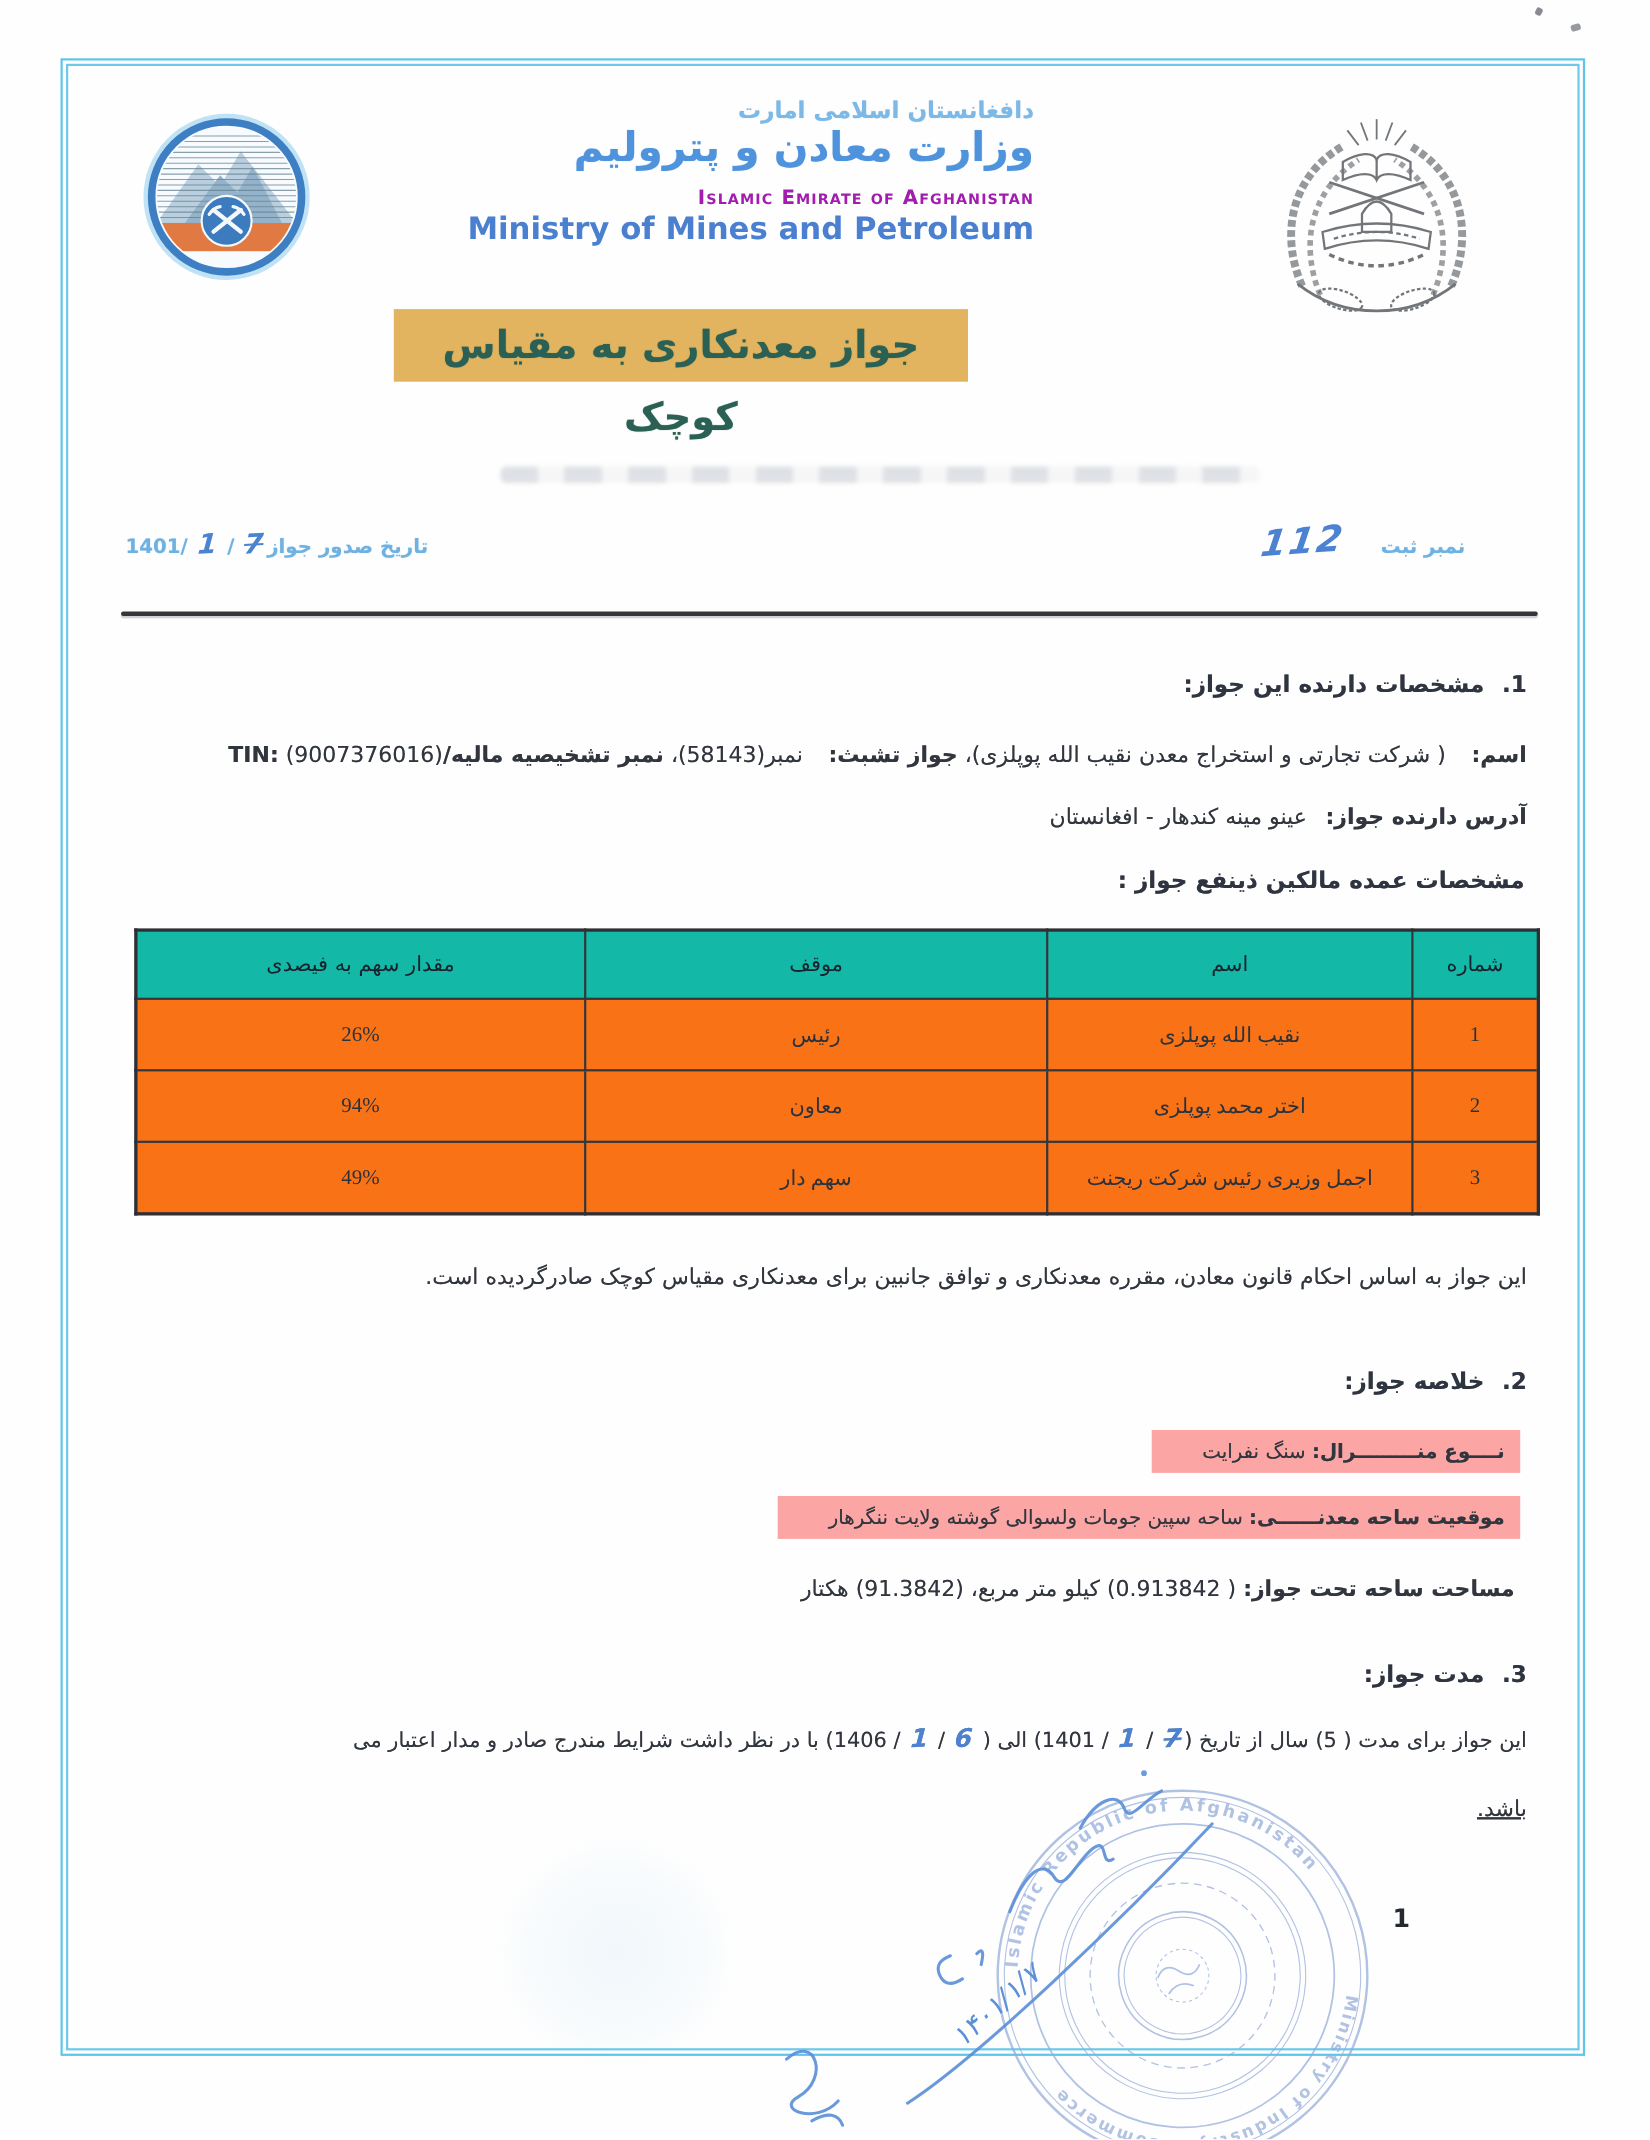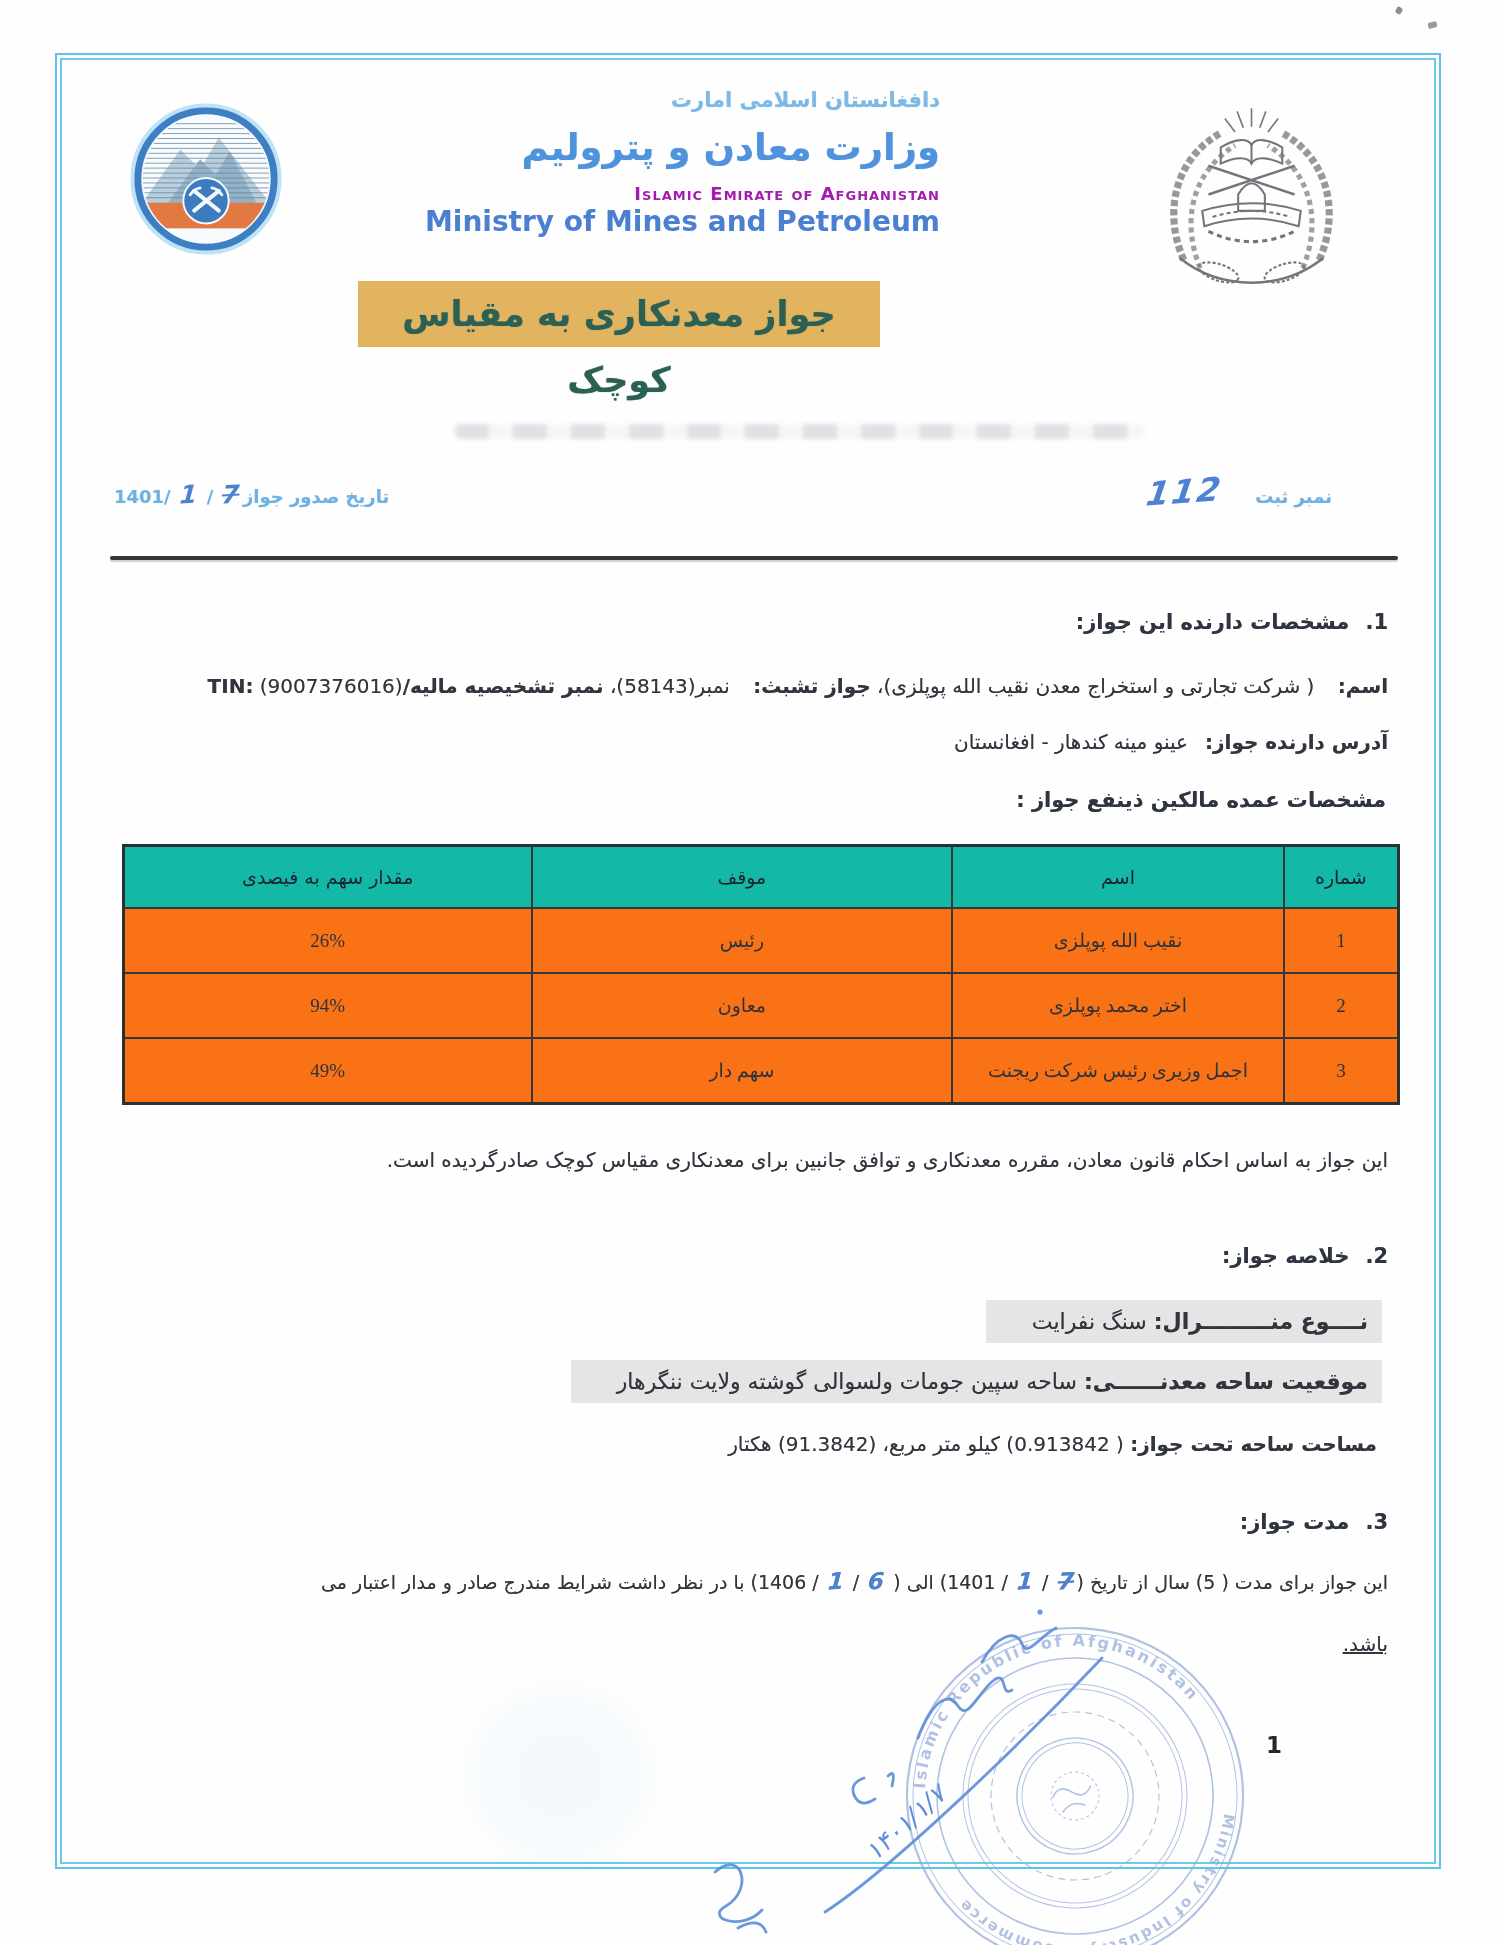--- a/index.html
+++ b/index.html
@@ -10,21 +10,21 @@
   .frame-inner{position:absolute;inset:3px;border:2px solid #6cc9ec;}
   .speck{position:absolute;background:#6a6f75;border-radius:2px;}
   .speck.s1{left:1396px;top:7px;width:6px;height:7px;transform:rotate(28deg);opacity:.8;}
   .speck.s2{left:1428px;top:22px;width:9px;height:6px;transform:rotate(-15deg);opacity:.7;}
 
   .logo{position:absolute;left:127px;top:100px;}
   .emblem{position:absolute;left:1148px;top:96px;opacity:.88;}
 
   .hdr{position:absolute;left:290px;top:88px;width:650px;text-align:right;}
   .pashto{font-size:21px;font-weight:bold;color:#7cb9e6;text-shadow:0 0 1px rgba(124,185,230,.6);}
-  .dari{font-size:37px;font-weight:bold;color:#4f93dc;margin-top:14px;text-shadow:0 0 1px rgba(79,147,220,.5);}
+  .dari{font-size:37px;font-weight:bold;color:#4f93dc;text-shadow:0 0 1px rgba(79,147,220,.5);}
   .en-country{font-size:18px;font-weight:bold;color:#a21caf;font-variant:small-caps;letter-spacing:1px;margin-top:14px;}
   .en-min{font-size:28px;font-weight:bold;color:#4b80d1;margin-top:1px;}
 
   .title-bar{position:absolute;left:358px;top:281px;width:522px;height:66px;line-height:66px;
              background:#e2b45f;text-align:center;font-size:35px;font-weight:bold;color:#2b6054;
              direction:rtl;text-shadow:0 0 1px rgba(43,96,84,.6);}
   .ghost-line{position:absolute;left:455px;top:424px;width:690px;height:15px;border-radius:5px;filter:blur(2px);
       background:repeating-linear-gradient(90deg,rgba(140,150,165,.28) 0 34px,rgba(140,150,165,.07) 34px 58px);}
 
   .reg-left{position:absolute;left:114px;top:480px;direction:rtl;white-space:nowrap;}
@@ -50,22 +50,22 @@
 
   table.owners{position:absolute;left:122px;top:844px;width:1278px;border-collapse:collapse;direction:rtl;
                font-size:19px;color:#2c323b;}
   table.owners th,table.owners td{border:2px solid #33363b;text-align:center;}
   table.owners{border:3px solid #2c2f34;}
   table.owners th{background:#14b8a6;color:#18222e;font-weight:normal;height:58px;font-size:19px;}
   table.owners td{height:61px;background:#f97316;font-family:Liberation Serif, serif;}
 
   .legal{top:1148px;}
   .s2h{top:1244px;}
-  .hl-line{position:absolute;right:118px;direction:rtl;text-align:right;font-size:22px;color:#31363e;
-           background:#e5e5e5;padding:9px 14px 9px 46px;text-shadow:0 0 .5px rgba(49,54,62,.55);}
+  .hl-line{position:absolute;right:118px;direction:rtl;text-align:right;font-size:18px;color:#31363e;
+           background:#fca5a5;padding:9px 14px 9px 46px;text-shadow:0 0 .5px rgba(49,54,62,.55);}
   .mineral{top:1300px;} .location{top:1360px;}
   .area-line{position:absolute;right:123px;top:1432px;direction:rtl;text-align:right;font-size:20px;
              color:#31363e;text-shadow:0 0 .5px rgba(49,54,62,.55);}
   .s3h{top:1510px;}
   .duration{top:1568px;white-space:nowrap;font-size:19px;}
   .duration .hw{font-size:23px;}
   .bashod{top:1632px;text-decoration:underline;}
 
   .ghost-stamp{position:absolute;left:420px;top:1640px;width:280px;height:270px;border-radius:50%;
       background:radial-gradient(closest-side,rgba(160,205,230,.14),rgba(160,205,230,.06) 60%,transparent 78%);}

